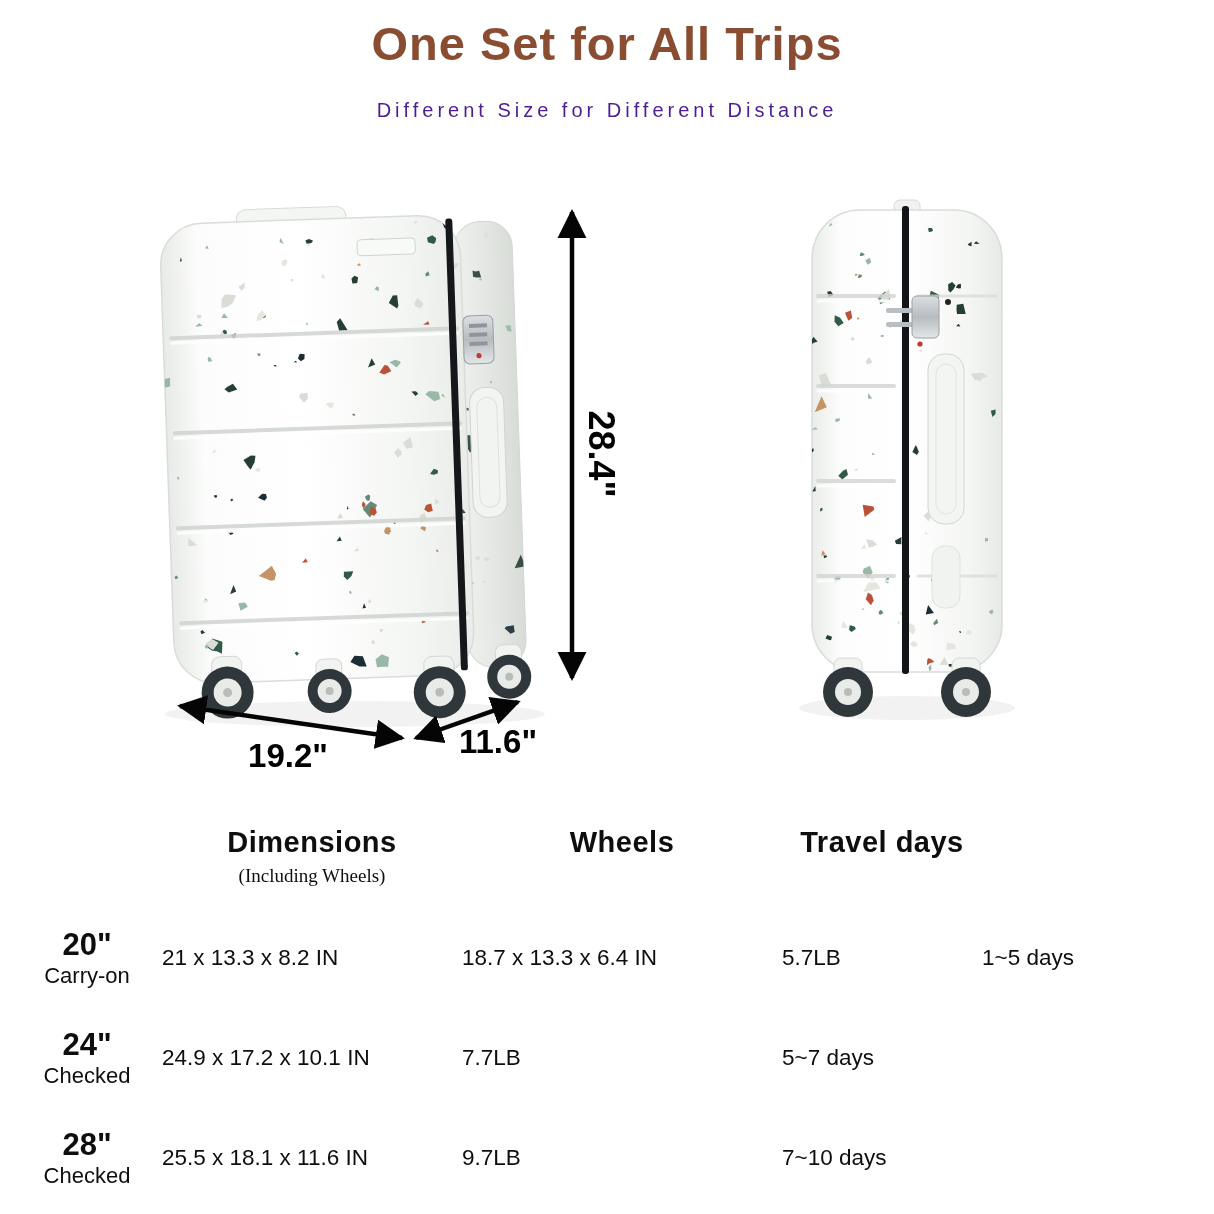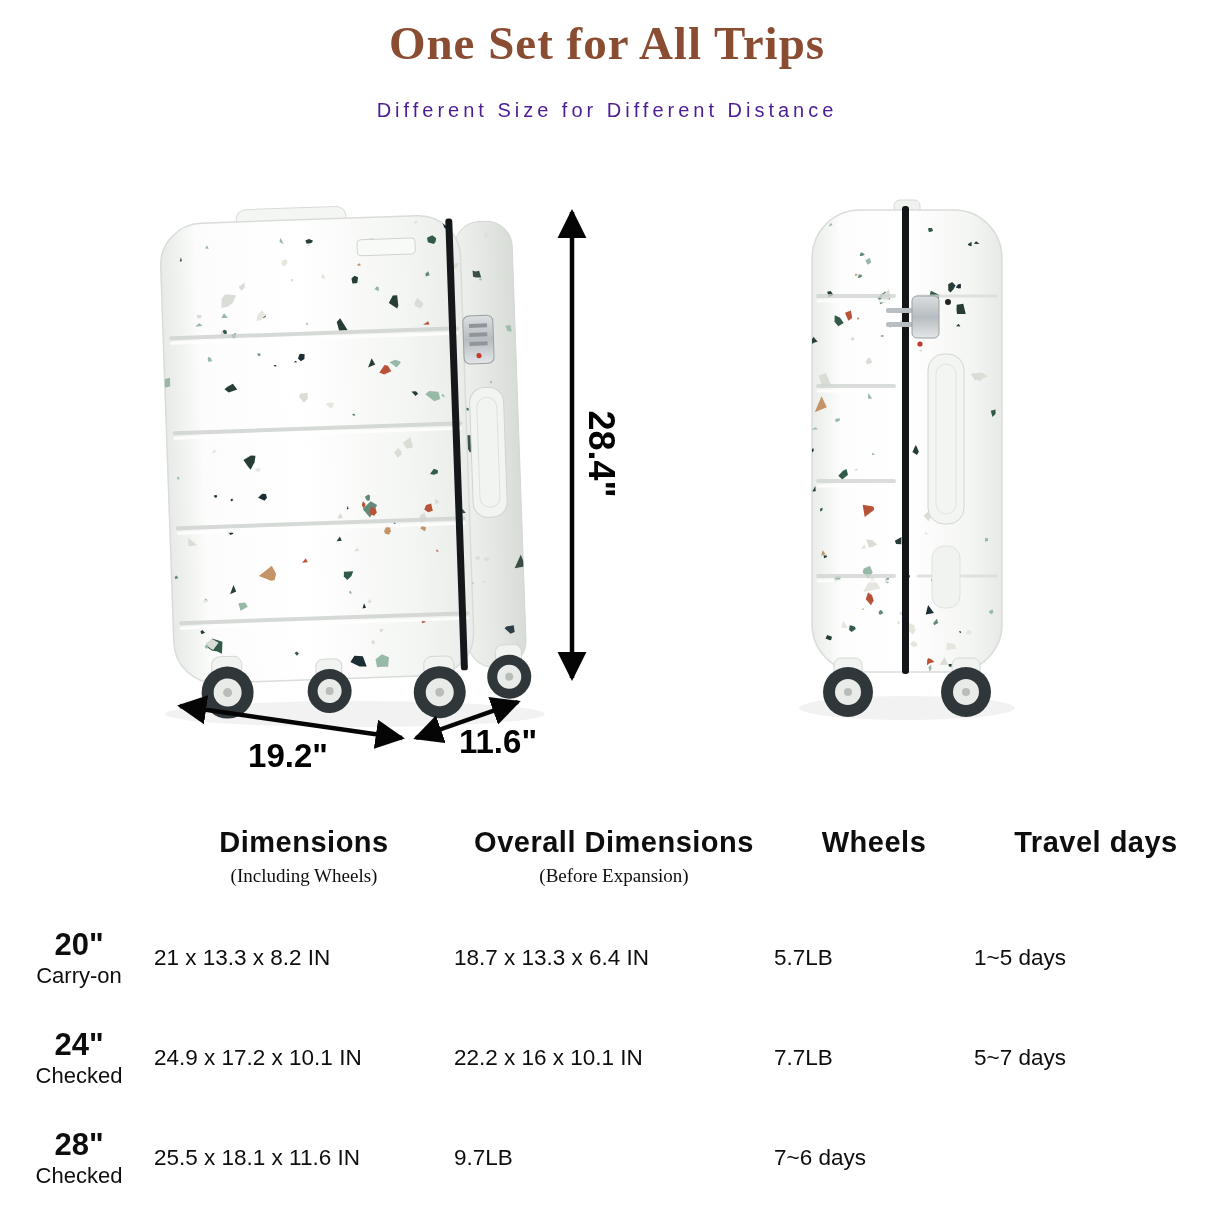--- a/index.html
+++ b/index.html
@@ -1,31 +1,31 @@
 <!DOCTYPE html>
 <html><head>
 <meta charset="utf-8">
 <style>
   html,body{margin:0;padding:0;background:#ffffff;}
   .canvas{position:relative;width:1214px;height:1214px;background:#ffffff;overflow:hidden;
           font-family:"Liberation Sans",sans-serif;color:#0e0e0e;}
 
   .title{position:absolute;top:16px;left:0;width:100%;text-align:center;
-         font-family:Liberation Serif, serif;font-weight:bold;font-size:47px;
+         font-family:Liberation Sans, sans-serif;font-weight:bold;font-size:47px;
          color:#8b4d32;letter-spacing:1px;}
   .subtitle{position:absolute;top:99px;left:0;width:100%;text-align:center;
             font-size:20px;letter-spacing:4px;color:#4c1d95;}
 
   .abs{position:absolute;}
   .dim-label{position:absolute;font-weight:bold;color:#000;text-align:center;}
   #height-label{left:546px;top:433px;width:110px;font-size:36px;transform:rotate(90deg);}
   #width-label{left:233px;top:737px;width:110px;font-size:33px;}
   #depth-label{left:443px;top:723px;width:110px;font-size:33px;}
 
-  .spec-table{position:absolute;top:826px;left:4px;width:959px;}
+  .spec-table{position:absolute;top:826px;left:12px;width:959px;}
   .thead,.trow{display:grid;grid-template-columns:150px 300px 320px 200px 244px;}
   .th{text-align:center;}
   .th .t{font-size:29px;font-weight:bold;letter-spacing:.5px;}
   .th .s{font-size:19px;margin-top:6px;font-family:Liberation Serif, serif;}
   .trow{align-items:center;height:74px;margin-top:26px;}
   .trow.first{margin-top:34px;}
   .size-cell{text-align:center;line-height:1.2;}
   .size-cell .sz{font-size:31px;font-weight:bold;}
   .size-cell .tp{font-size:22px;text-align:center;}
   .val{text-align:left;font-size:22.5px;}
@@ -426,24 +426,20 @@
   <div id="depth-label" class="dim-label">11.6"</div>
 
   <div class="spec-table">
     <div class="thead">
       <div></div>
       <div class="th">
         <div class="t">Dimensions</div>
         <div class="s">(Including Wheels)</div>
       </div>
       <div class="th">
-        <div class="t">Overall Dimensions</div>
-        <div class="s">(Before Expansion)</div>
-      </div>
-      <div class="th">
         <div class="t">Wheels</div>
       </div>
       <div class="th">
         <div class="t">Travel days</div>
       </div>
     </div>
 
     <div class="trow first">
       <div class="size-cell">
         <div class="sz">20"</div>
@@ -454,28 +450,27 @@
       <div class="val">5.7LB</div>
       <div class="val">1~5 days</div>
     </div>
 
     <div class="trow">
       <div class="size-cell">
         <div class="sz">24"</div>
         <div class="tp">Checked</div>
       </div>
       <div class="val">24.9 x 17.2 x 10.1 IN</div>
-      <div class="val">22.2 x 16 x 10.1 IN</div>
       <div class="val">7.7LB</div>
       <div class="val">5~7 days</div>
     </div>
 
     <div class="trow">
       <div class="size-cell">
         <div class="sz">28"</div>
         <div class="tp">Checked</div>
       </div>
       <div class="val">25.5 x 18.1 x 11.6 IN</div>
       <div class="val">9.7LB</div>
-      <div class="val">7~6 days</div>
+      <div class="val">7~10 days</div>
     </div>
   </div>
 </div>
 
 </body></html>

